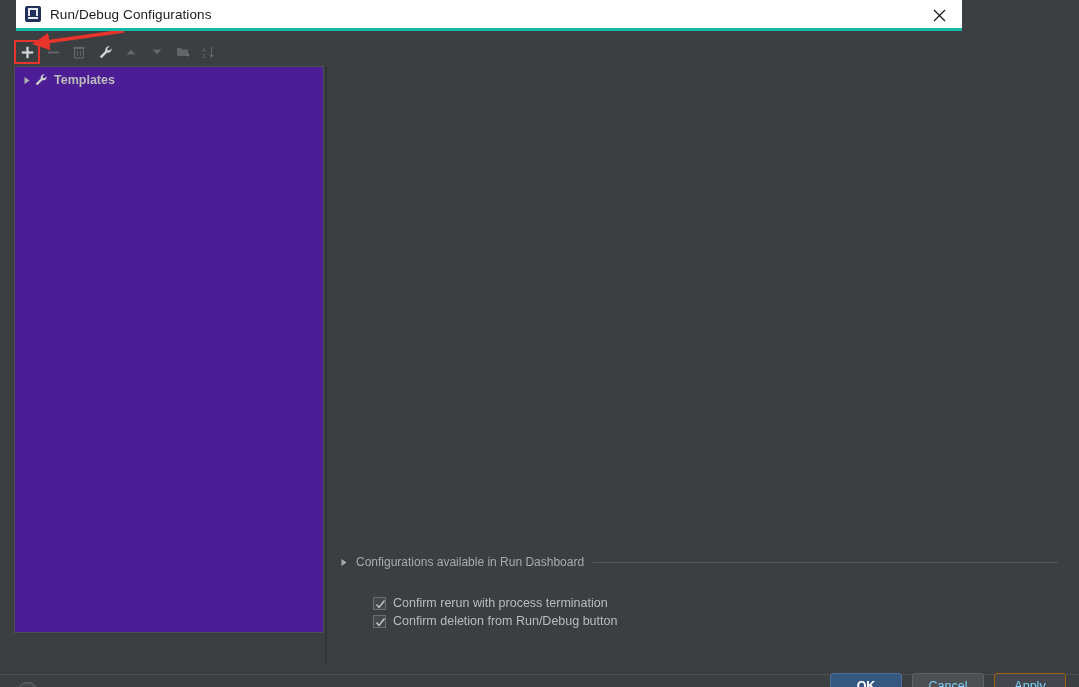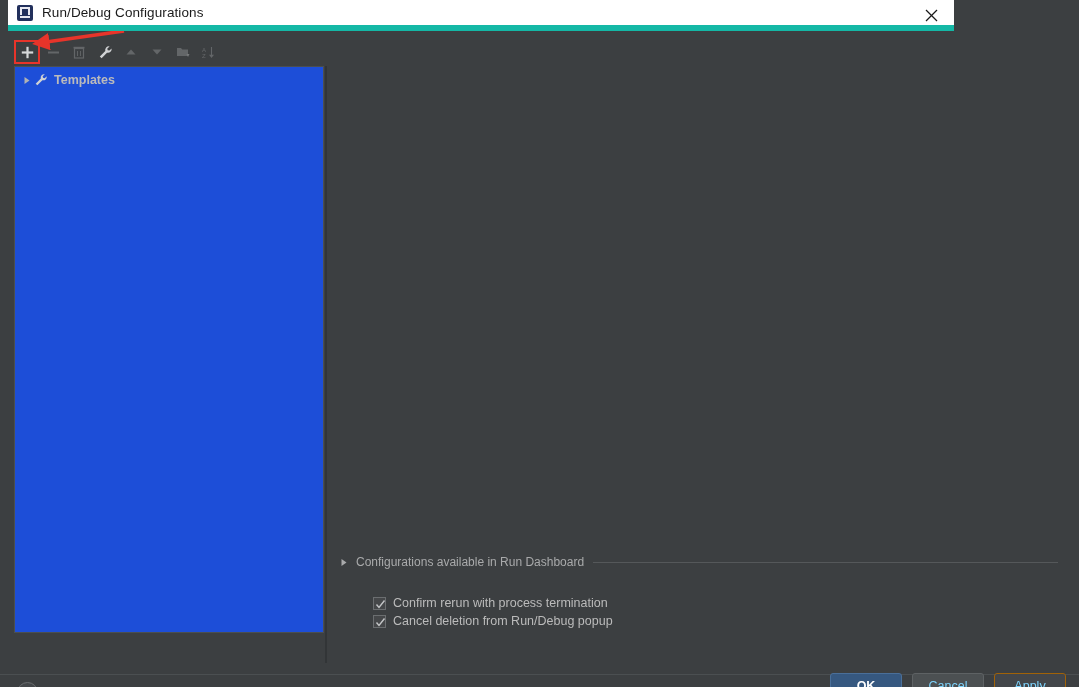--- a/index.html
+++ b/index.html
@@ -12,25 +12,25 @@
     height: 687px;
     font-family: "Liberation Sans", sans-serif;
     overflow: hidden;
     position: relative;
     color: #bbbbbb;
   }
 
   
   #titlebar {
     position: absolute;
-    left: 8px; top: 0;
+    left: 16px; top: 0;
     width: 946px;
     height: 31px;
     background: #ffffff;
-    border-bottom: 6px solid #14b8a6;
+    border-bottom: 3px solid #14b8a6;
     box-sizing: border-box;
     display: flex;
     align-items: center;
   }
   #app-icon {
     width: 16px; height: 16px;
     margin-left: 9px;
     background: #22305c;
     border-radius: 2px;
     position: relative;
@@ -112,21 +112,21 @@
     pointer-events: none;
   }
 
   
   #tree-panel {
     position: absolute;
     left: 14px; top: 35px;
     width: 310px;
     height: 567px;
     border: 1px solid #4b4f51;
-    background: #1d4ed8;
+    background: #4c1d95;
     box-sizing: border-box;
     overflow: hidden;
   }
   #tree-item-templates {
     display: flex;
     align-items: center;
     height: 22px;
     padding-left: 4px;
     margin-top: 2px;
   }
@@ -440,21 +440,21 @@
     </span>
     <span>Confirm rerun with process termination</span>
   </div>
 
   <div class="cb-row" id="cb-delete">
     <span class="cb-box">
       <svg width="11" height="11" viewBox="0 0 11 11">
         <polyline points="1.5,5.5 4,8.5 9.5,1.5" fill="none" stroke="#c4c6c8" stroke-width="1.4"></polyline>
       </svg>
     </span>
-    <span>Cancel deletion from Run/Debug popup</span>
+    <span>Confirm deletion from Run/Debug button</span>
   </div>
 
 
   <div id="footer-sep"></div>
 
   <div id="help-btn">
     <span>?</span>
   </div>
 
   <div id="btn-row">

